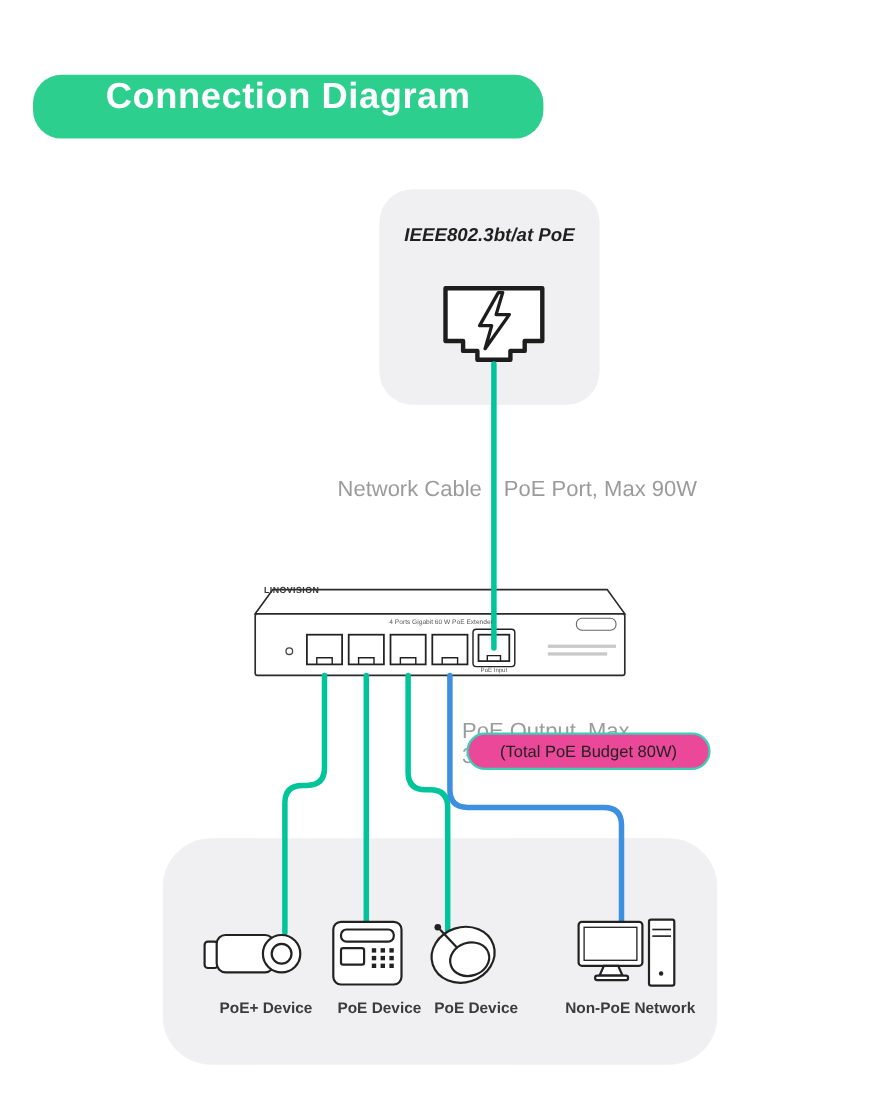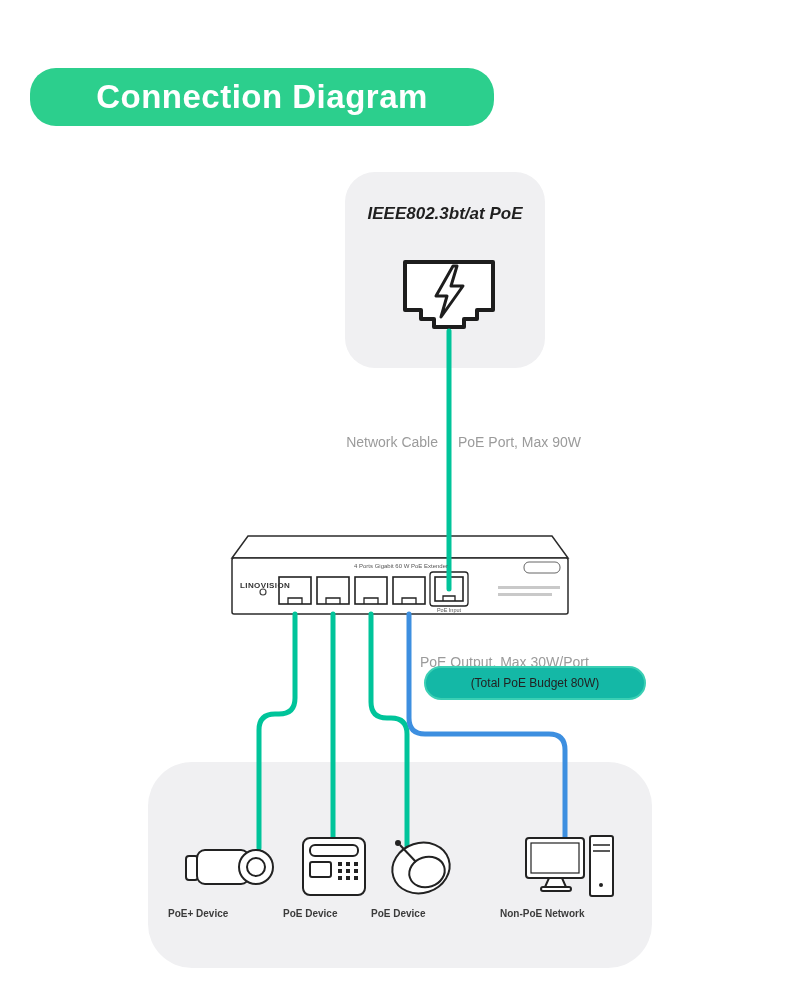--- a/index.html
+++ b/index.html
@@ -3,46 +3,46 @@
 <meta charset="utf-8">
 <style>
   html,body{margin:0;padding:0;background:#fff;}
   .canvas{
     position:relative;width:800px;height:1000px;background:#ffffff;
     font-family:"Liberation Sans", sans-serif;overflow:hidden;
   }
   .abs{position:absolute;}
   .banner{
     left:30px;top:68px;width:464px;height:58px;background:#2CCF8D;
-    border-radius:26px;display:flex;align-items:center;justify-content:center;
+    border-radius:26px;display:flex;justify-content:center;
   }
   .banner span{color:#fff;font-size:33px;font-weight:bold;letter-spacing:.5px;}
   .source-card{
     left:345px;top:172px;width:200px;height:196px;background:#F0F0F2;border-radius:30px;
   }
   .source-title{
     left:325px;top:204px;width:240px;text-align:center;
     font-size:17px;font-weight:bold;color:#1f1f1f;font-style:italic;
   }
   .bottom-card{
     left:148px;top:762px;width:504px;height:206px;background:#F0F0F2;border-radius:44px;
   }
-  .lbl-gray{color:#9B9B9B;font-size:14px;}
+  .lbl-gray{color:#9B9B9B;font-size:20px;}
   .lbl-network{left:270px;top:434px;width:168px;text-align:right;}
   .lbl-poein{left:458px;top:434px;width:220px;}
   .lbl-poeout{left:420px;top:642px;width:230px;margin-top:12px;}
   .pill{
     left:424px;top:666px;width:218px;height:30px;border:2px solid #3BCFB4;border-radius:17px;
-    background:#14b8a6;display:flex;align-items:center;justify-content:center;
-    color:#222;font-size:12px;
+    background:#ec4899;display:flex;align-items:center;justify-content:center;
+    color:#222;font-size:15px;
   }
-  .switch-brand{left:240px;top:581px;font-size:8px;font-weight:bold;color:#333;letter-spacing:.4px;}
+  .switch-brand{left:240px;top:532px;font-size:8px;font-weight:bold;color:#333;letter-spacing:.4px;}
   .switch-model{left:326px;top:563px;width:150px;font-size:6px;color:#555;text-align:center;}
   .switch-portlabel{left:430px;top:607px;width:38px;font-size:5.5px;color:#555;text-align:center;}
-  .dev-label{font-size:10px;font-weight:bold;color:#3b3b3b;text-align:left;top:908px;}
+  .dev-label{font-size:14px;font-weight:bold;color:#3b3b3b;text-align:right;top:908px;}
   .dev-0{left:168px;width:116px;}
   .dev-1{left:283px;width:100px;}
   .dev-2{left:371px;width:100px;}
   .dev-3{left:500px;width:132px;}
   svg.artwork{position:absolute;left:0;top:0;pointer-events:none;}
 </style>
 </head>
 <body>
 
 <div class="canvas">

